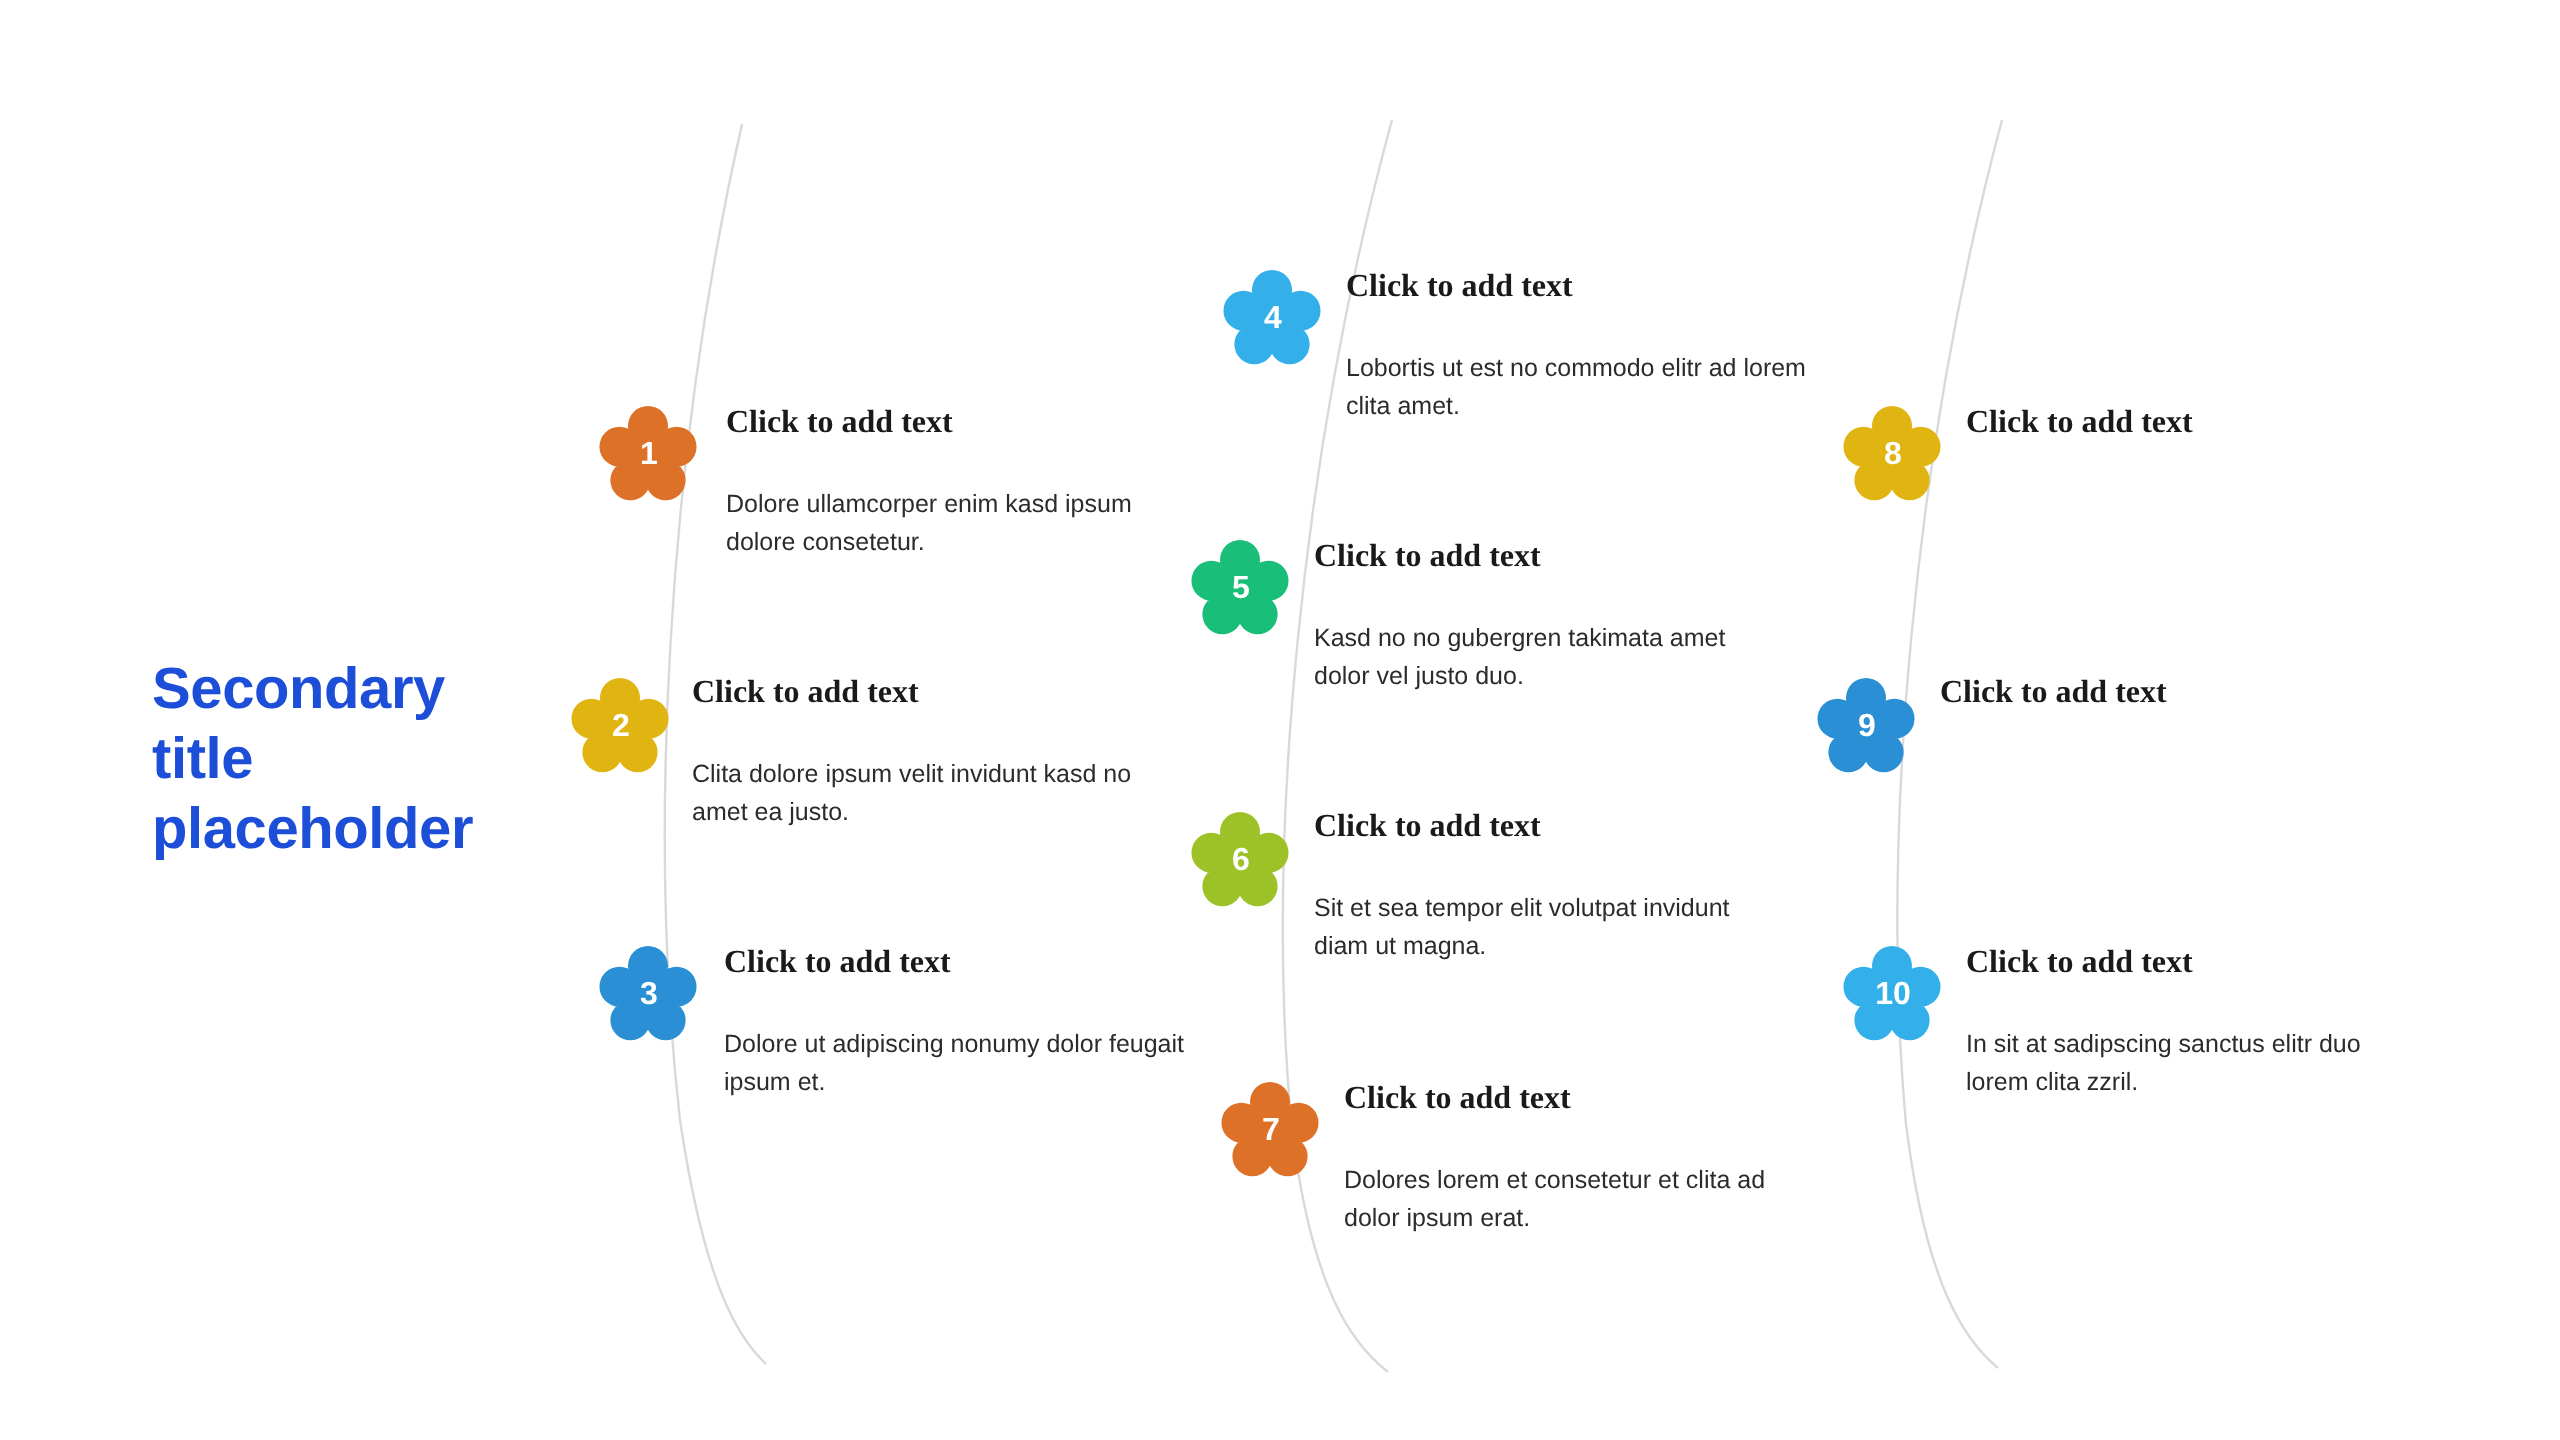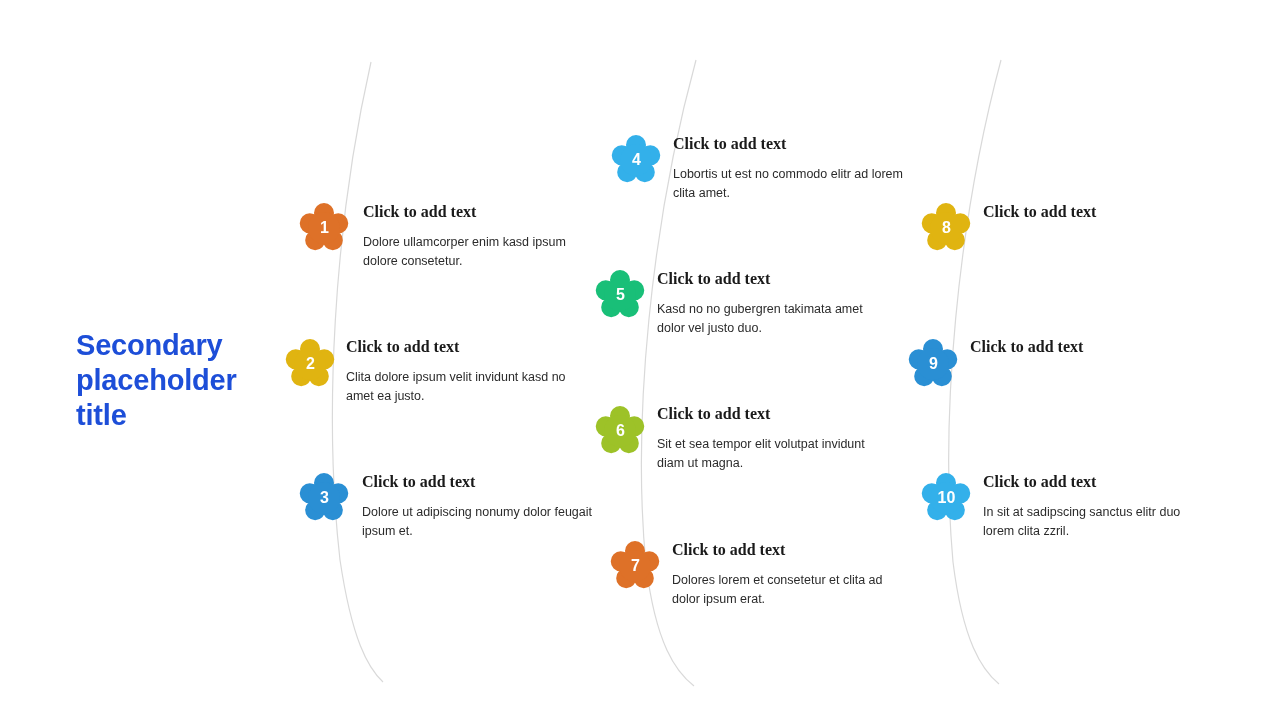--- a/index.html
+++ b/index.html
@@ -82,41 +82,41 @@
   }
   .step-head {
     font-size: 16px;
     font-weight: bold;
     color: #1a1a1a;
     line-height: 20px;
     white-space: nowrap;
     font-family: Liberation Serif, serif;
   }
   .step-desc {
-    margin-top: 11px;
+    margin-top: 21px;
     font-size: 12.5px;
     line-height: 19px;
     color: #2b2b2b;
   }
 </style>
 </head>
 <body>
 
 <div id="slide">
 
   <svg id="curves" viewBox="0 0 1280 720" xmlns="http://www.w3.org/2000/svg">
     <path class="curve" fill="none" stroke="#d9d9d9" stroke-width="1.2" d="M 371 62 C 333 230 324 420 340 560 C 352 640 368 668 383 682"></path>
     <path class="curve" fill="none" stroke="#d9d9d9" stroke-width="1.2" d="M 696 60 C 651 225 632 420 646 565 C 656 645 676 672 694 686"></path>
     <path class="curve" fill="none" stroke="#d9d9d9" stroke-width="1.2" d="M 1001 60 C 957 225 940 418 953 562 C 963 642 982 670 999 684"></path>
   </svg>
 
   <div id="title">
     <div>Secondary</div>
+    <div>title</div>
     <div>placeholder</div>
-    <div>title</div>
   </div>
 
   <div id="steps-host">
       <div class="step" style="left: 0px; top: 0px;">
         <div class="badge" style="left: 299px; top: 203px;">
           <svg viewBox="0 0 100 100" xmlns="http://www.w3.org/2000/svg">
             <path d="M 30 20 a 20 20 0 1 0 40 0 a 20 20 0 1 0 -40 0 M 58.53169548885461 40.72949016875158 a 20 20 0 1 0 40 0 a 20 20 0 1 0 -40 0 M 47.633557568774194 74.27050983124843 a 20 20 0 1 0 40 0 a 20 20 0 1 0 -40 0 M 12.366442431225806 74.27050983124843 a 20 20 0 1 0 40 0 a 20 20 0 1 0 -40 0 M 1.4683045111453907 40.72949016875158 a 20 20 0 1 0 40 0 a 20 20 0 1 0 -40 0 " fill="#de7128" fill-rule="nonzero"></path>
             <circle cx="50" cy="50" r="32" fill="#de7128"></circle>
           </svg>
           <span class="num">1</span>

